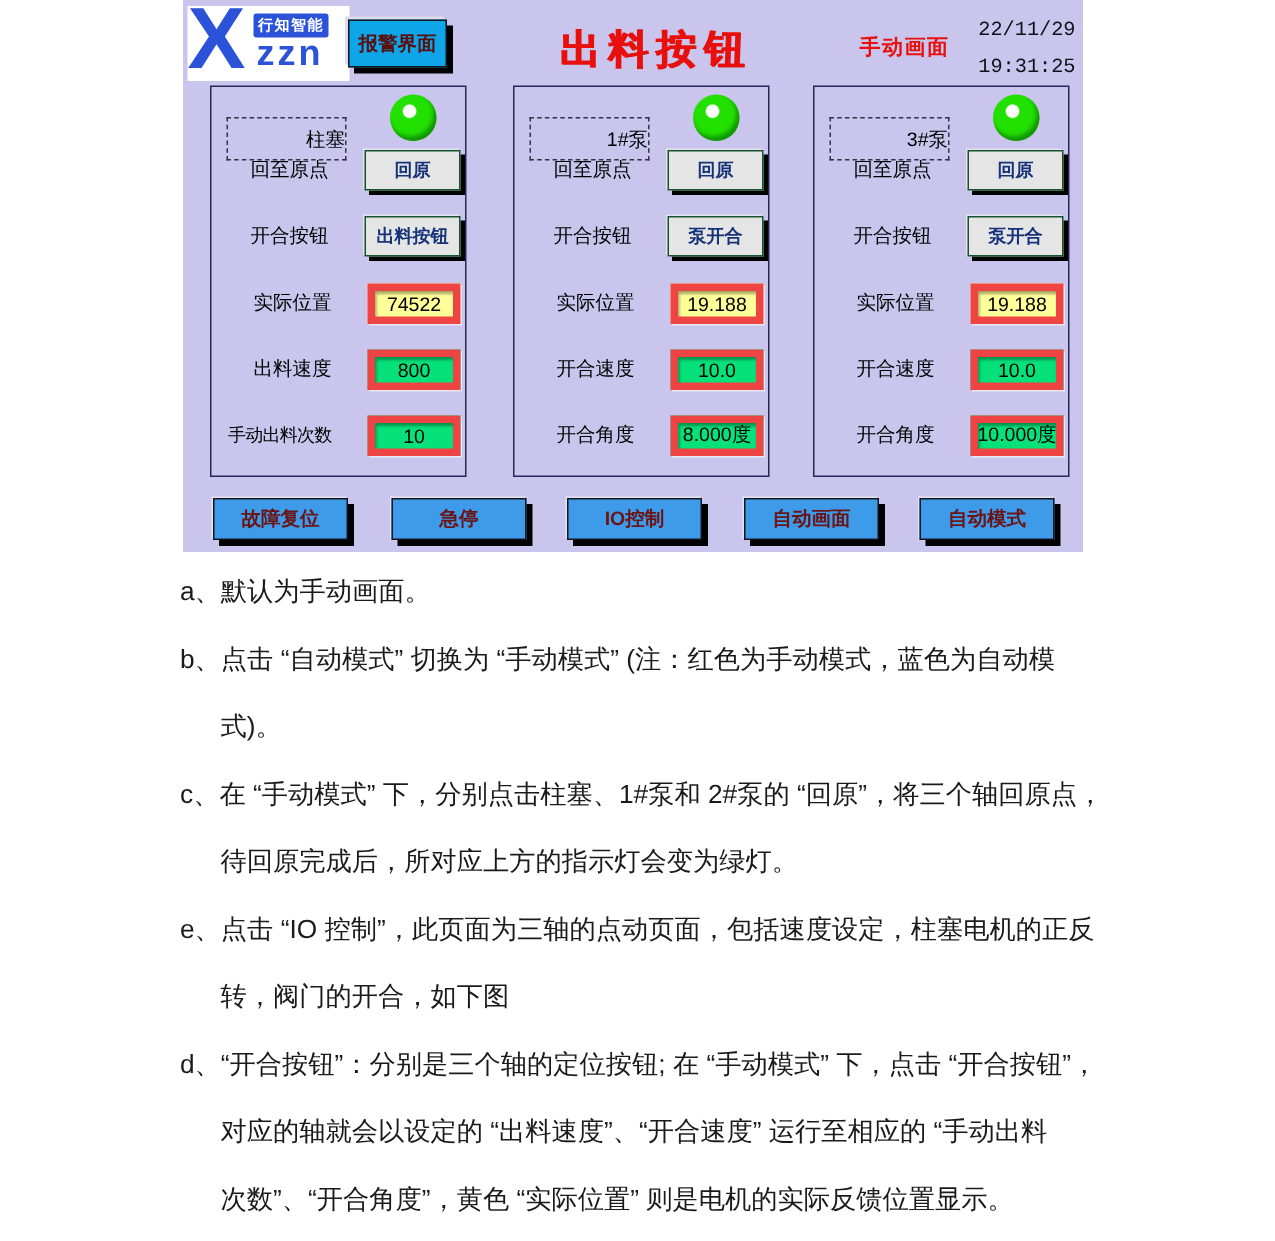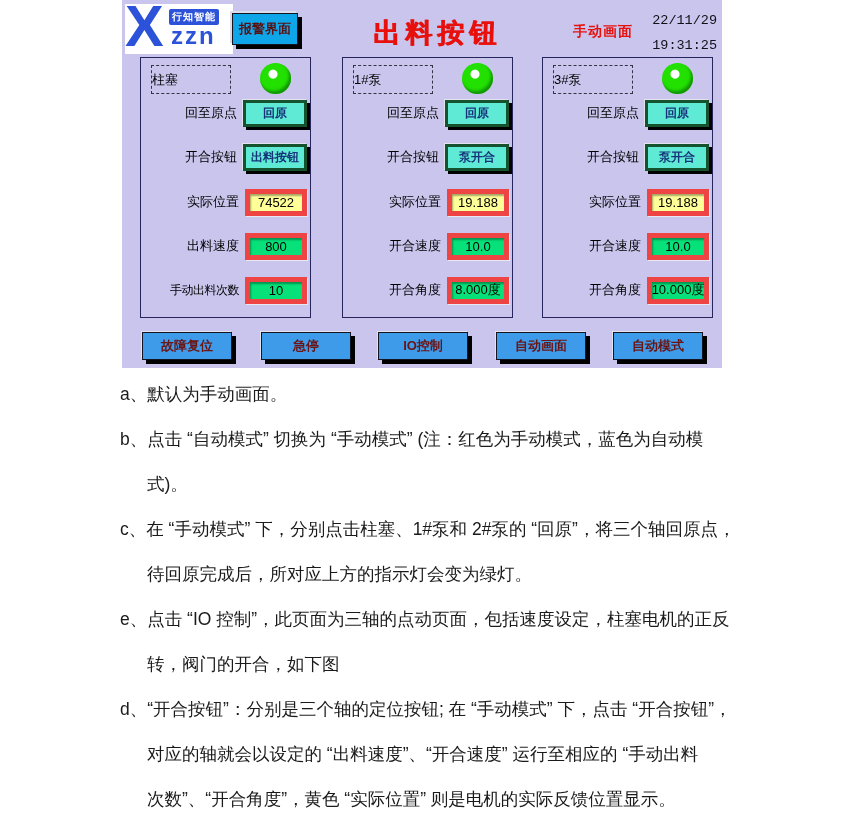--- a/index.html
+++ b/index.html
@@ -23,32 +23,32 @@
     color:#e8100c; font-size:27px; font-weight:bold; letter-spacing:5px; text-shadow:1px 0 0 #e8100c; }
 
   .mode-label { position:absolute; left:451px; top:23px; color:#e8100c; font-size:14px; font-weight:bold; letter-spacing:1px; }
 
   .datetime { position:absolute; left:505px; top:8px; width:90px; text-align:right; color:#101018; font-size:13.5px; line-height:25px; font-family:"Liberation Mono","DejaVu Sans Mono",monospace; }
 
   
   .panel { position:absolute; top:57px; width:171px; height:261px; border:1px solid #26265c; }
   .panel.p1 { left:18px; } .panel.p2 { left:220px; } .panel.p3 { left:420px; }
 
-  .panel-title-box { position:absolute; left:10px; top:7px; width:80px; height:29px; border:1px dashed #333344;
-    display:flex; align-items:center; justify-content:flex-start; font-size:13px; color:#000; }
+  .panel-title-box { position:absolute; left:10px; top:20px; width:80px; height:29px; border:1px dashed #333344;
+    display:flex; align-items:center; justify-content:flex-end; font-size:13px; color:#000; }
   .light { position:absolute; left:119px; top:5px; width:31px; height:31px; border-radius:50%;
     background:radial-gradient(circle at 42% 36%, #ffffff 0 4px, #22e000 5px 100%);
     box-shadow:inset -2px -3px 3px rgba(0,90,0,.55); }
 
-  .row { position:absolute; left:4px; width:162px; height:30px; display:flex; align-items:center; }
+  .row { position:absolute; left:4px; width:162px; height:30px; display:flex; align-items:center;gap:18px; }
   .r1 { top:40px; } .r2 { top:84px; } .r3 { top:129px; } .r4 { top:173px; } .r5 { top:217px; }
   .rlabel { flex:1; text-align:right; padding-right:6px; font-size:13px; color:#000; white-space:nowrap; }
   .row .rlabel.small { font-size:12px; letter-spacing:-0.5px; }
 
-  .hmi-btn { width:64px; height:27px; background:#5eead4; border:3px solid #14532d;
+  .hmi-btn { width:64px; height:27px; background:#e5e5e5; border:1px solid #14532d;
     color:#16337a; font-size:12px; font-weight:bold; display:flex; align-items:center; justify-content:center;
     box-shadow:-1px -1px 0 #e3e3f0, 3px 3px 0 #000000; cursor:pointer; white-space:nowrap;
     font-family:Liberation Serif, serif; }
 
   .field { width:62px; height:27px; display:flex; align-items:center; justify-content:center;
     font-size:13px; color:#000; border:5px solid #ef4444;
     box-shadow:inset 1px 2px 2px rgba(0,0,0,.35), 1px 1px 0 #e8e8f2; white-space:nowrap; }
   .field.yellow { background:#ffff99; }
   .field.green  { background:#06e279; }
 

